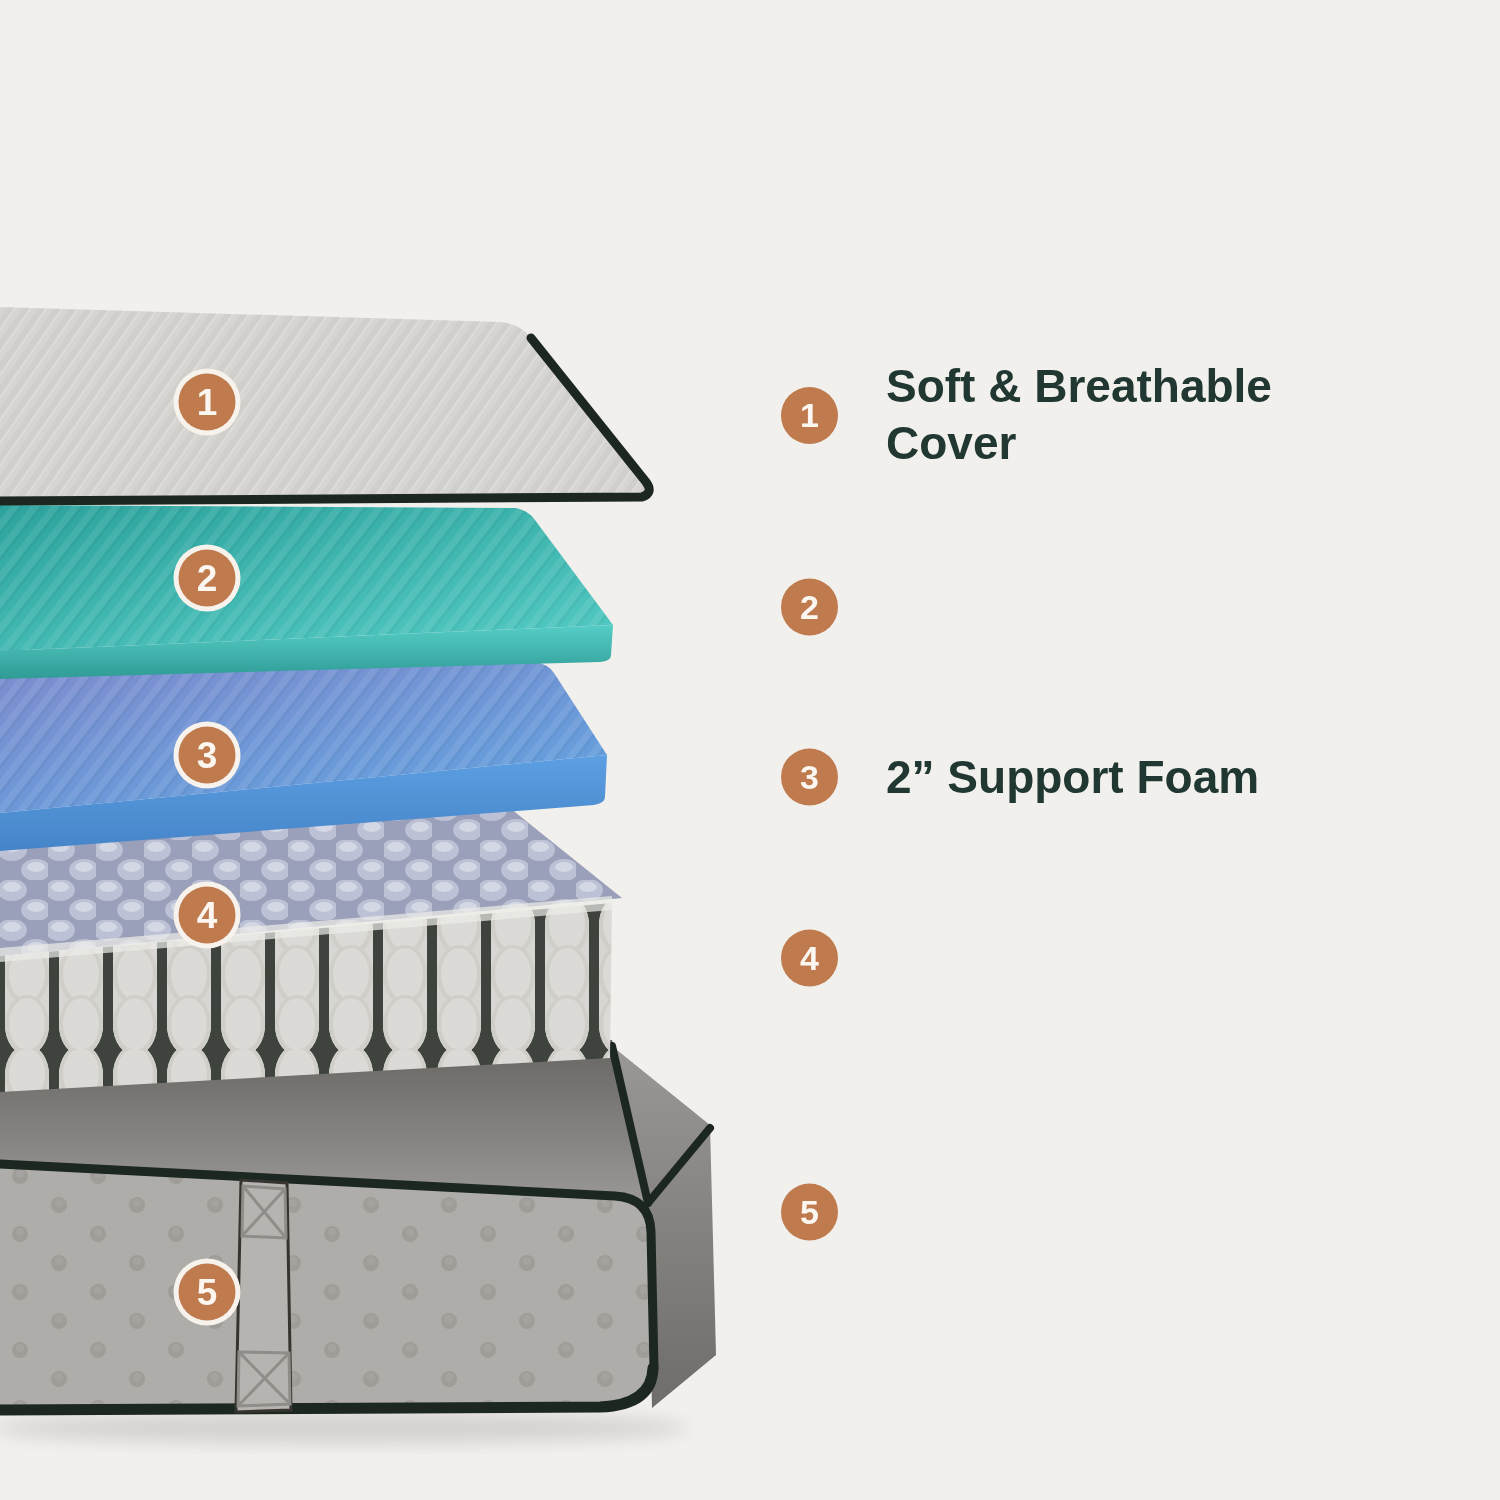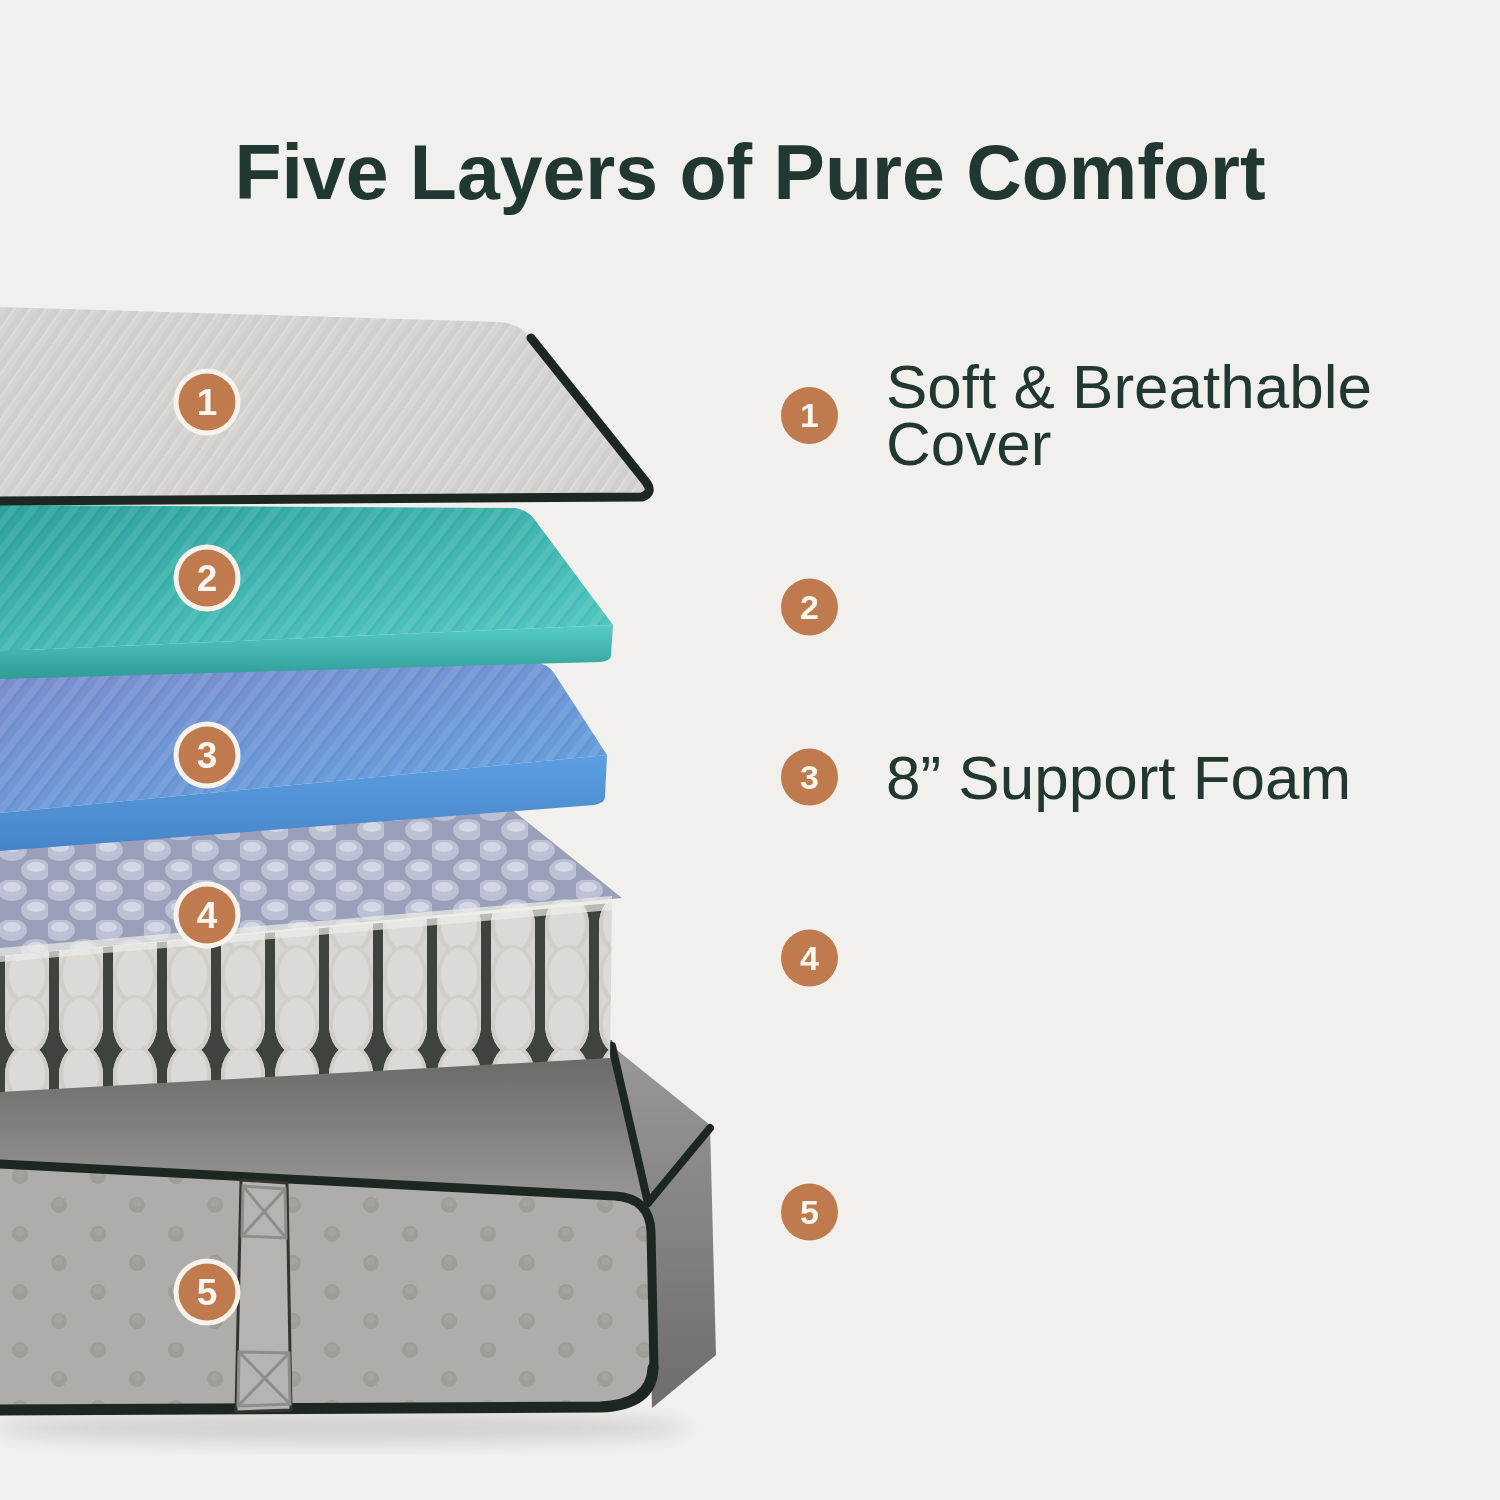--- a/index.html
+++ b/index.html
@@ -26,30 +26,29 @@
     transform:translateY(-50%);
   }
   .legend-badge{
     width:57px;height:57px;border-radius:50%;
     background:#BF7A4E;flex:0 0 57px;
     display:flex;align-items:center;justify-content:center;
     color:#FBF6EF;font-size:34px;font-weight:700;
   }
   .legend-label{
     margin-left:48px;
-    font-size:62px;line-height:57px;font-weight:400;
+    font-size:46px;line-height:57px;font-weight:700;
     color:#203831;white-space:pre-line;
   }
 </style>
 </head>
 <body>
 
 <div class="page">
 
-  <div class="title">Five Layers of Pure Comfort</div>
 
   <svg class="illustration" viewBox="0 0 760 1500" width="760" height="1500" xmlns="http://www.w3.org/2000/svg">
     <defs>
       <pattern id="coverWeave" width="13" height="13" patternUnits="userSpaceOnUse" patternTransform="rotate(35)">
         <rect width="13" height="13" fill="#D7D5D1"></rect>
         <rect width="6" height="13" fill="#D1CFCB"></rect>
         <rect x="6" width="2" height="13" fill="#DEDCD8"></rect>
       </pattern>
       <pattern id="diagStripes" width="16" height="16" patternUnits="userSpaceOnUse" patternTransform="rotate(38)">
         <rect width="16" height="16" fill="rgba(255,255,255,0)"></rect>
@@ -187,21 +186,21 @@
     <div class="legend-item" style="top:415px">
       <div class="legend-badge">1</div>
       <div class="legend-label">Soft &amp; Breathable
 Cover</div>
     </div>
     <div class="legend-item" style="top:607px">
       <div class="legend-badge">2</div>
     </div>
     <div class="legend-item" style="top:777px">
       <div class="legend-badge">3</div>
-      <div class="legend-label">8” Support Foam</div>
+      <div class="legend-label">2” Support Foam</div>
     </div>
     <div class="legend-item" style="top:958px">
       <div class="legend-badge">4</div>
     </div>
     <div class="legend-item" style="top:1212px">
       <div class="legend-badge">5</div>
     </div>
   </div>
 
 </div>

